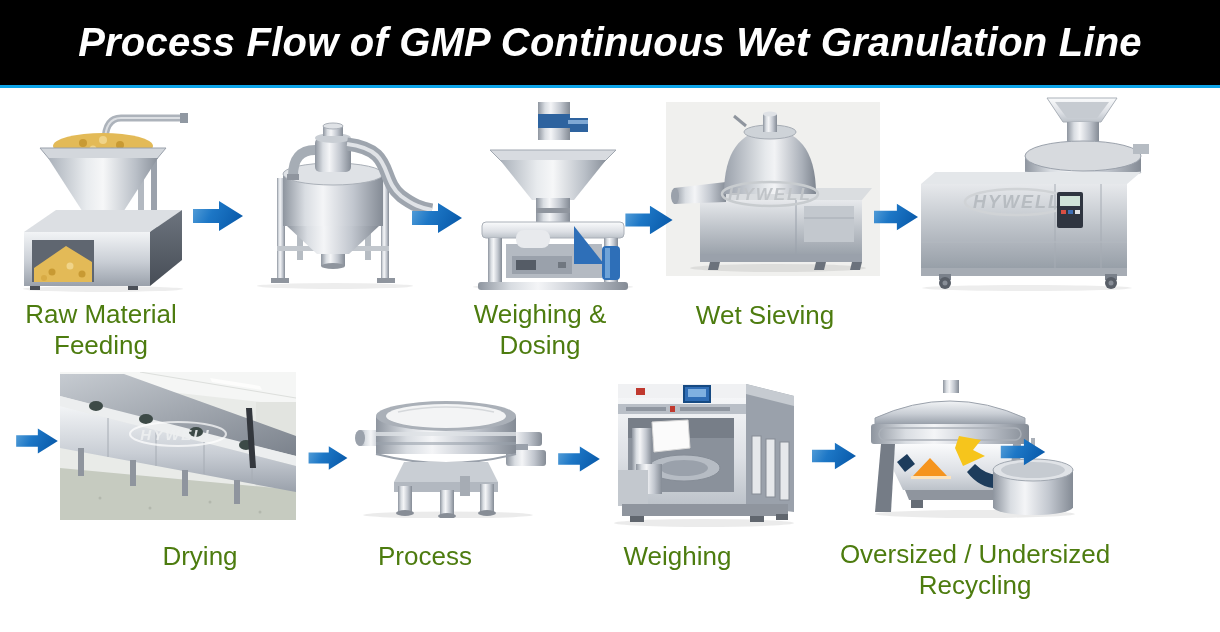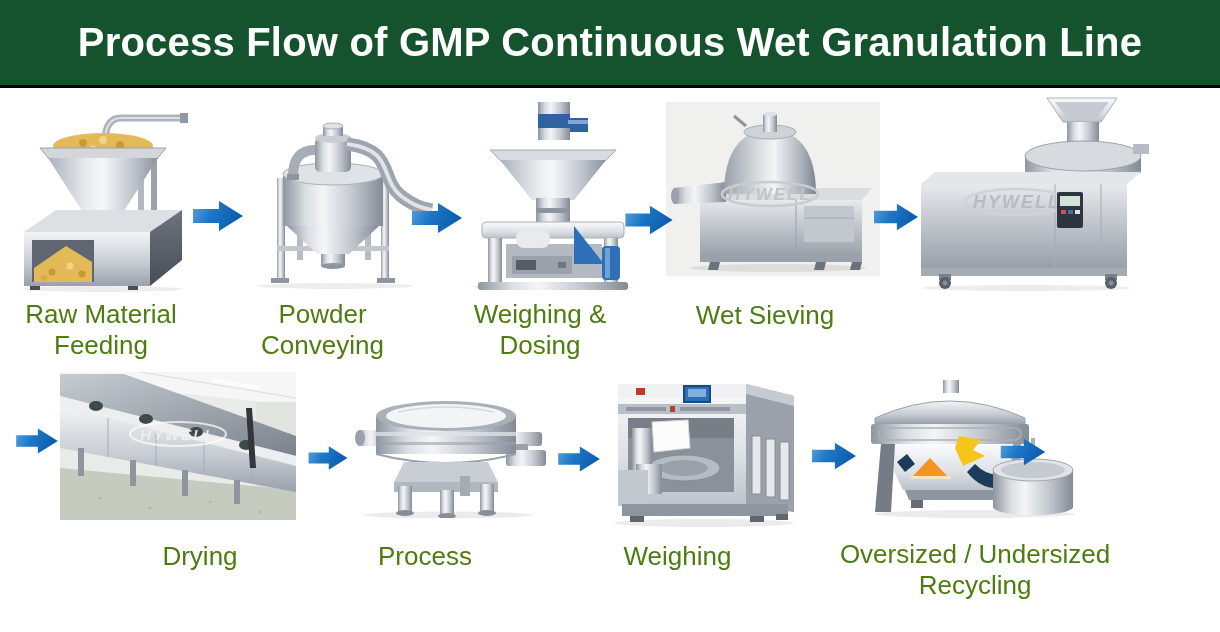--- a/index.html
+++ b/index.html
@@ -2,22 +2,22 @@
 <html><head>
 <meta charset="utf-8">
 <style>
   html,body { margin:0; padding:0; background:#ffffff; }
   .canvas {
     position:relative; width:1220px; height:632px; background:#ffffff;
     overflow:hidden; font-family:"Liberation Sans", sans-serif;
   }
   .banner {
     position:absolute; left:0; top:0; width:1220px; height:85px;
-    background:#14532d; border-bottom:3px solid #000000;
-    display:flex; align-items:center; justify-content:center;
+    background:#000000; border-bottom:3px solid #0ea5e9;
+    display:flex; align-items:center; justify-content:center;font-style:italic;
   }
   .banner .title {
     color:#ffffff; font-weight:bold; font-size:40px; white-space:nowrap;
     letter-spacing:0.2px;
   }
   .machine, .arrow { position:absolute; display:block; }
   .label {
     position:absolute; color:#4d7c0f; font-size:26px; line-height:31px;
     text-align:center;
   }
@@ -366,21 +366,20 @@
       <polygon points="0,11 26,11 26,3 50,18 26,33 26,25 0,25" fill="url(#agrad)"></polygon>
     </svg>
   <svg class="arrow" style="left:812px;top:440px" width="44" height="32" viewBox="0 0 50 36">
       <polygon points="0,11 26,11 26,3 50,18 26,33 26,25 0,25" fill="url(#agrad)"></polygon>
     </svg>
   <svg class="arrow" style="left:1000px;top:436px" width="46" height="32" viewBox="0 0 50 36">
       <polygon points="0,11 26,11 26,3 50,18 26,33 26,25 0,25" fill="url(#agrad)"></polygon>
     </svg>
 
   <div class="label" style="left:5px;top:299px;width:192px">Raw Material Feeding</div>
-  <div class="label" style="left:230px;top:299px;width:185px">Powder Conveying</div>
   <div class="label" style="left:472px;top:299px;width:136px">Weighing &amp; Dosing</div>
   <div class="label" style="left:680px;top:300px;width:170px">Wet Sieving</div>
   <div class="label" style="left:130px;top:541px;width:140px">Drying</div>
   <div class="label" style="left:352px;top:541px;width:146px">Process</div>
   <div class="label" style="left:600px;top:541px;width:155px">Weighing</div>
   <div class="label" style="left:827px;top:539px;width:296px">Oversized / Undersized Recycling</div>
 
 </div>
 
 </body></html>

